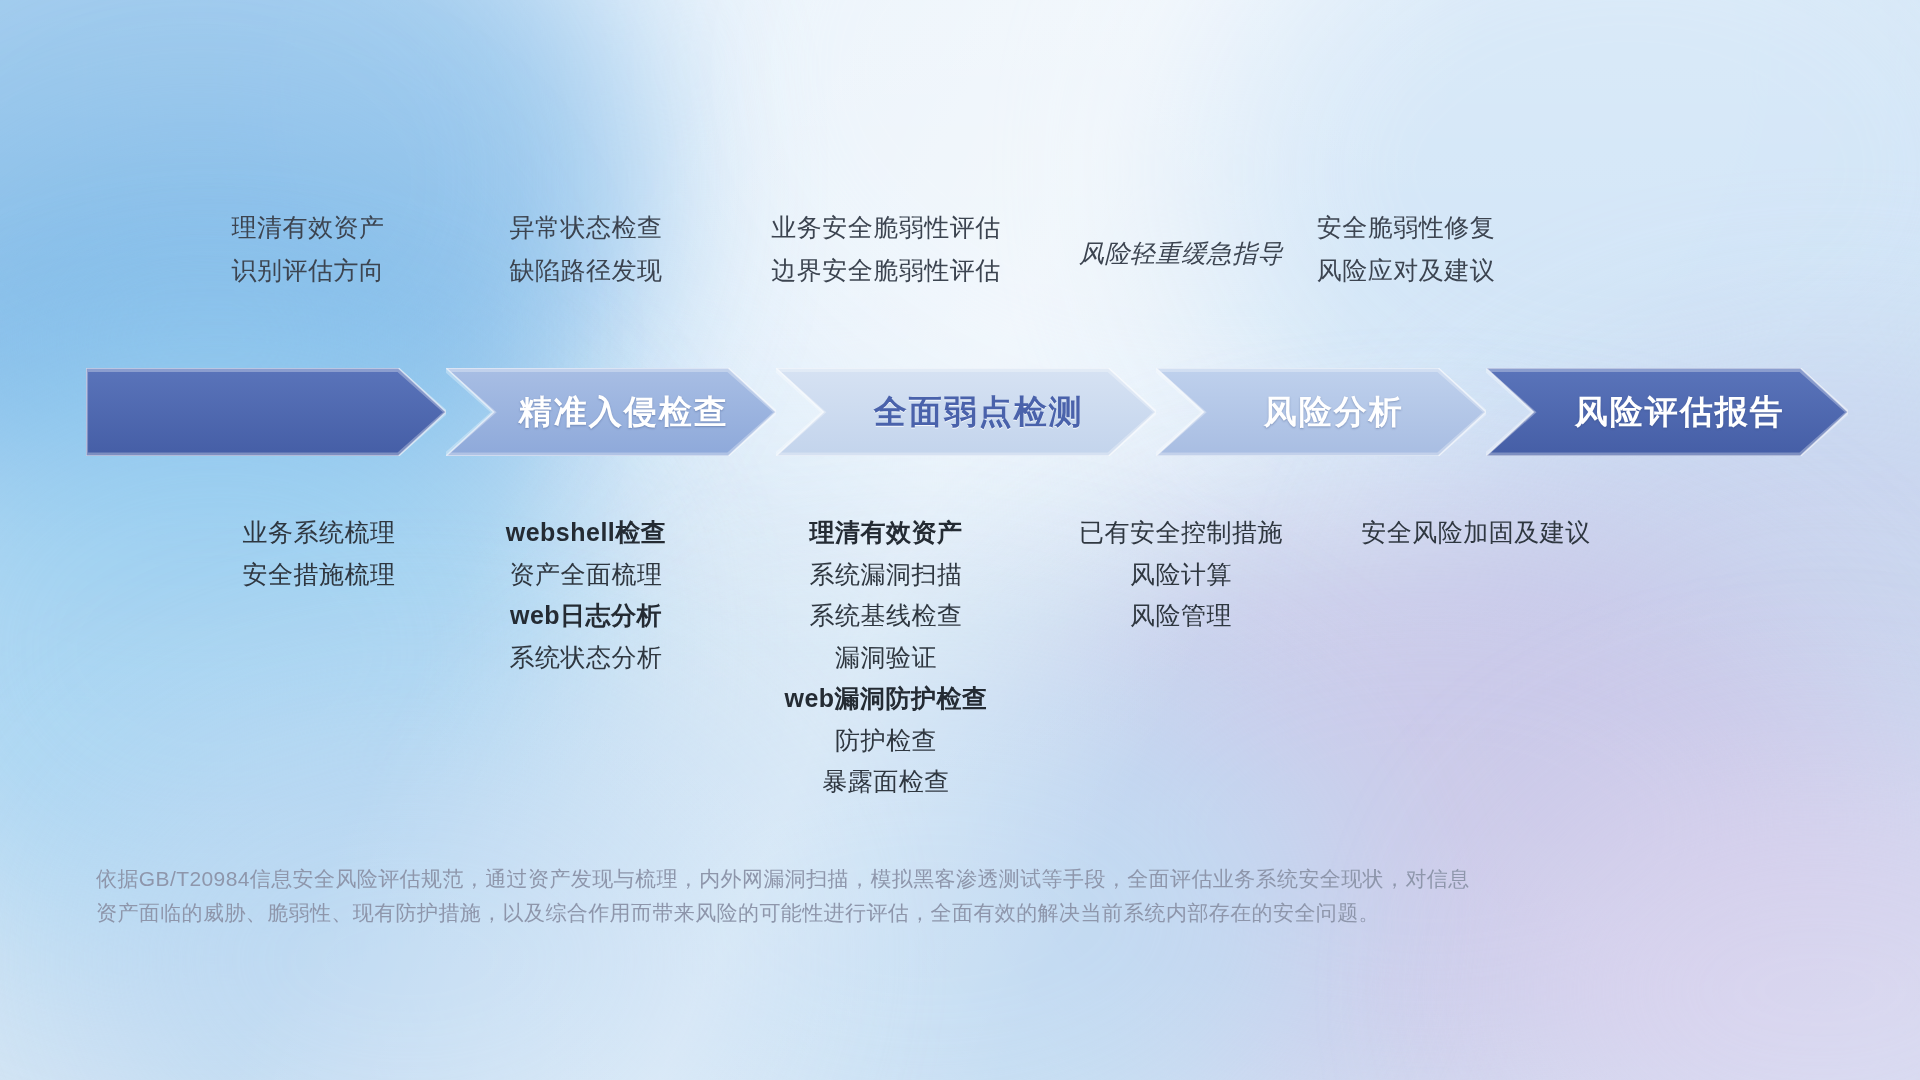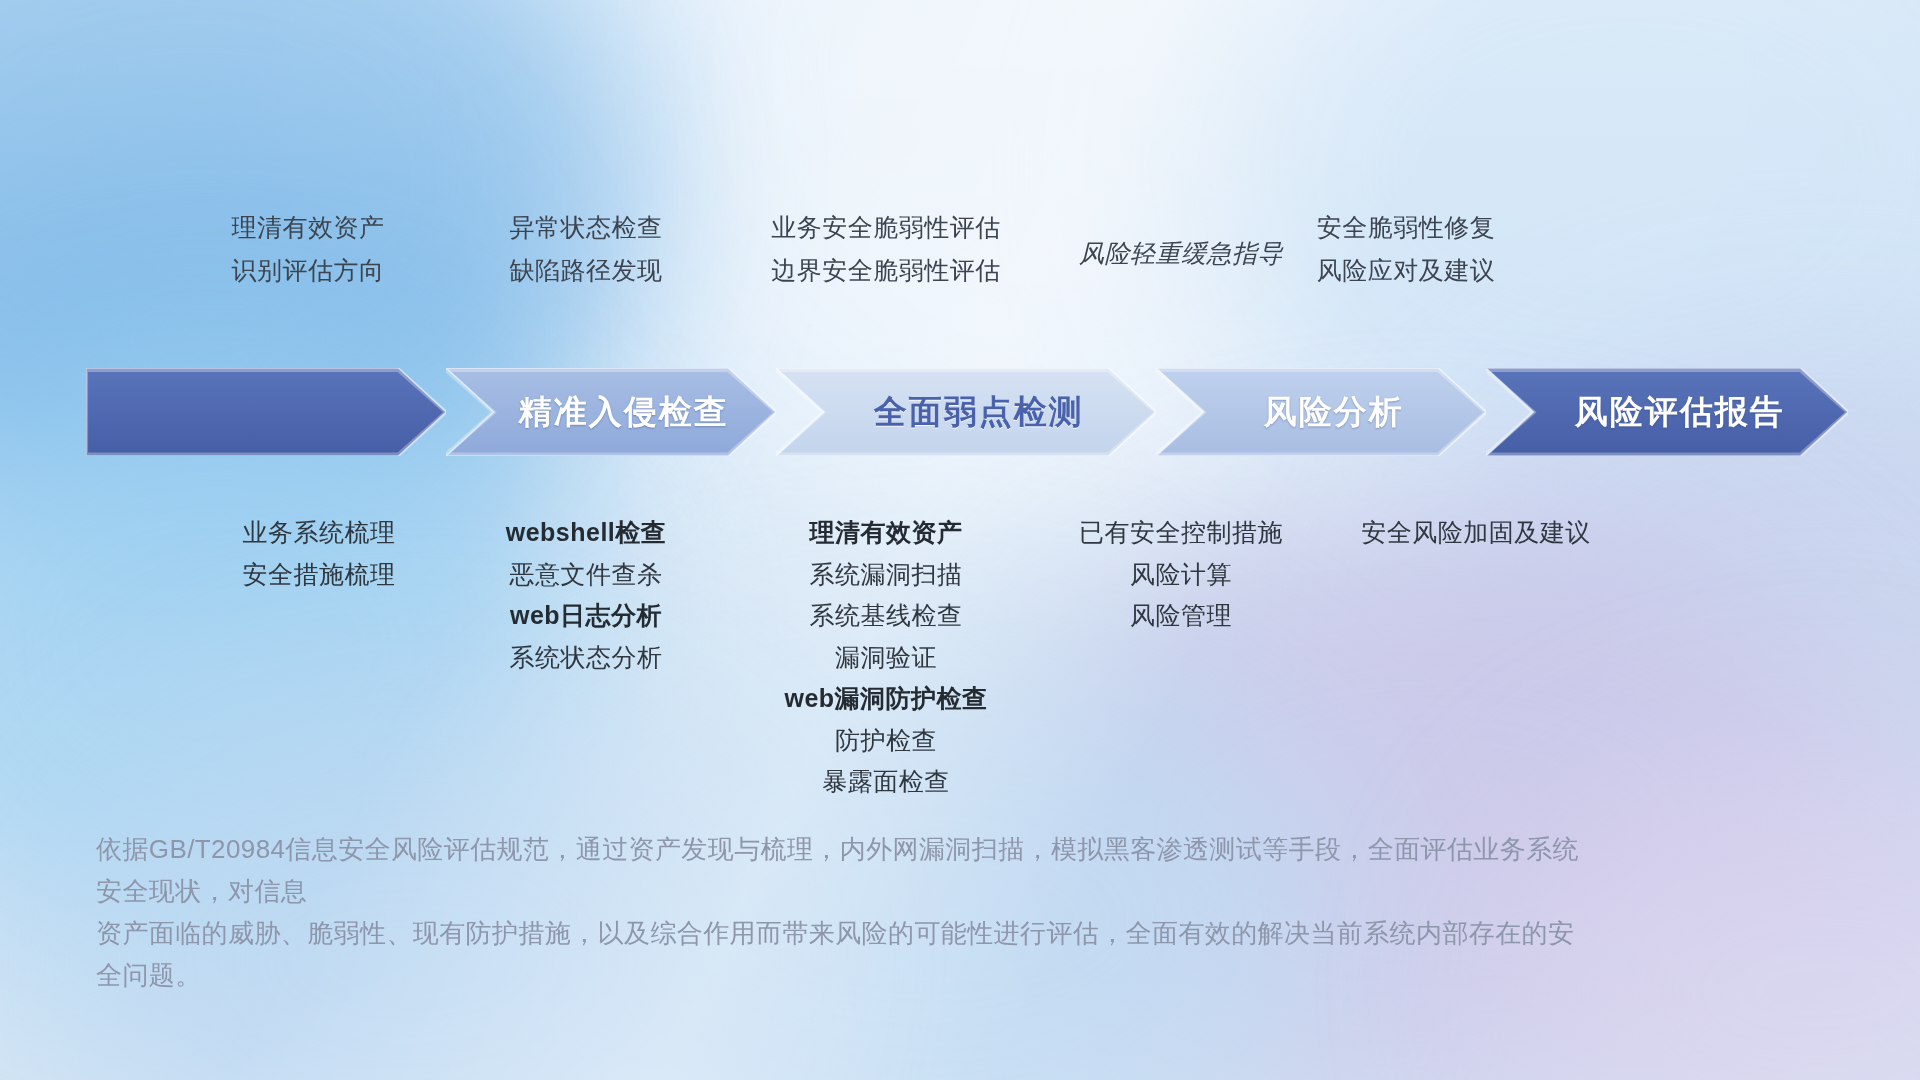--- a/index.html
+++ b/index.html
@@ -49,22 +49,22 @@
   }
   .chev .cap{
     font-size:33px;font-weight:700;letter-spacing:2px;
     position:relative;z-index:3;white-space:nowrap;
   }
   .chev .shape{position:absolute;inset:0;z-index:1;}
   .chev .shape svg{display:block;width:100%;height:100%;}
 
   
   #footer{
-    position:absolute;left:96px;top:828px;width:1500px;
-    font-size:26px;line-height:1.62;color:#8e96ab;letter-spacing:.4px;
+    position:absolute;left:96px;top:862px;width:1500px;
+    font-size:21px;line-height:1.62;color:#8e96ab;letter-spacing:.4px;
   }
   #footer p{margin:0;}
 </style>
 </head>
 <body>
 
 <div id="bg">
   <div class="blob b3"></div>
   <div class="blob b4"></div>
   <div class="blob b5"></div>
@@ -178,21 +178,21 @@
         <span class="cap" style="color: rgb(255, 255, 255); margin-left: 25.3px; text-shadow: rgba(40, 60, 110, 0.35) 0px 1px 2px;">风险分析</span>
       </div>
     </div>
 
   <div class="col-bot" id="bot-0" style="left: 99px; top: 512px; width: 440px;">
       <div class="bot-line">业务系统梳理</div>
       <div class="bot-line">安全措施梳理</div>
     </div>
   <div class="col-bot" id="bot-1" style="left: 366px; top: 512px; width: 440px;">
       <div class="bot-line em">webshell检查</div>
-      <div class="bot-line">恶意文件查杀</div>
+      <div class="bot-line">资产全面梳理</div>
       <div class="bot-line em">web日志分析</div>
       <div class="bot-line">系统状态分析</div>
     </div>
   <div class="col-bot" id="bot-2" style="left: 666px; top: 512px; width: 440px;">
       <div class="bot-line em">理清有效资产</div>
       <div class="bot-line">系统漏洞扫描</div>
       <div class="bot-line">系统基线检查</div>
       <div class="bot-line">漏洞验证</div>
       <div class="bot-line em">web漏洞防护检查</div>
       <div class="bot-line">防护检查</div>

